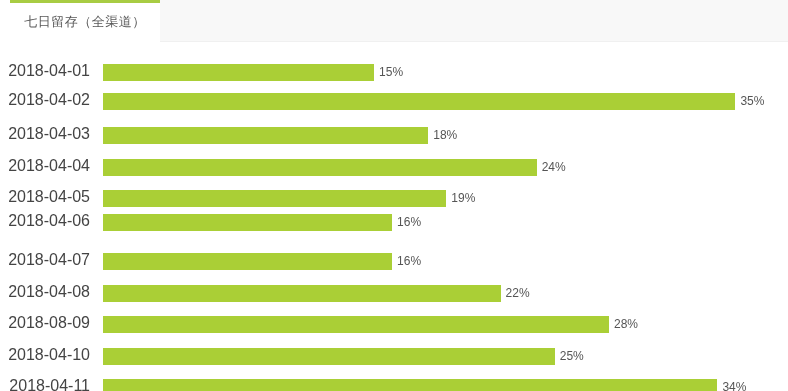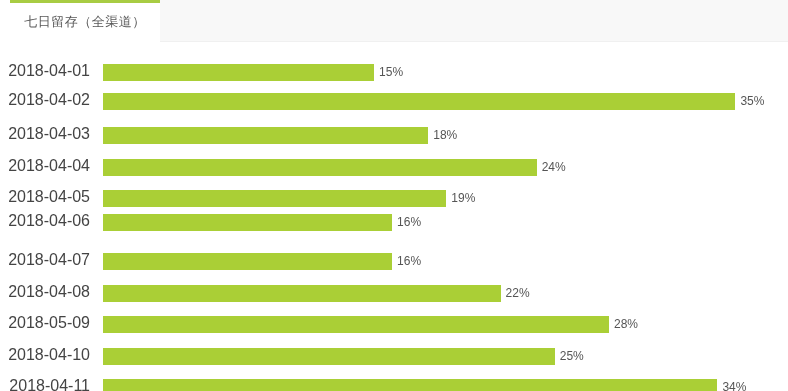--- a/index.html
+++ b/index.html
@@ -163,21 +163,21 @@
       </div>
     </div>
     <div class="row" style="top: 242.5px;">
       <span class="row-label">2018-04-08</span>
       <div class="bar-wrap">
         <div class="bar" style="width: 397.54px; background: rgb(170, 207, 54);"></div>
         <span class="bar-value">22%</span>
       </div>
     </div>
     <div class="row" style="top: 274px;">
-      <span class="row-label">2018-05-09</span>
+      <span class="row-label">2018-08-09</span>
       <div class="bar-wrap">
         <div class="bar" style="width: 505.96px; background: rgb(170, 207, 54);"></div>
         <span class="bar-value">28%</span>
       </div>
     </div>
     <div class="row" style="top: 305.5px;">
       <span class="row-label">2018-04-10</span>
       <div class="bar-wrap">
         <div class="bar" style="width: 451.75px; background: rgb(170, 207, 54);"></div>
         <span class="bar-value">25%</span>

